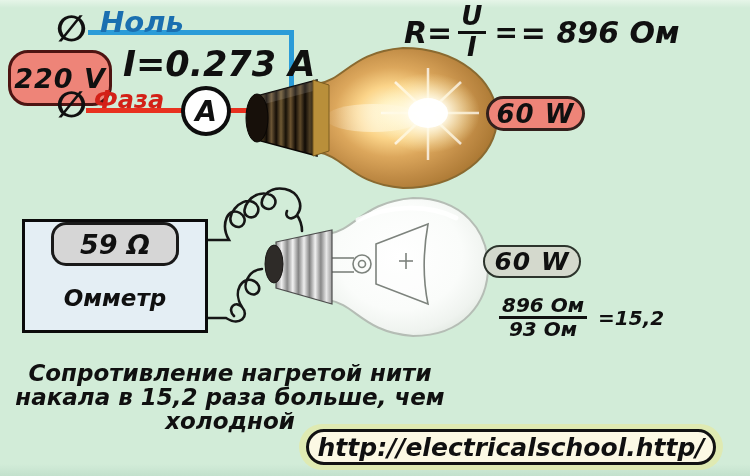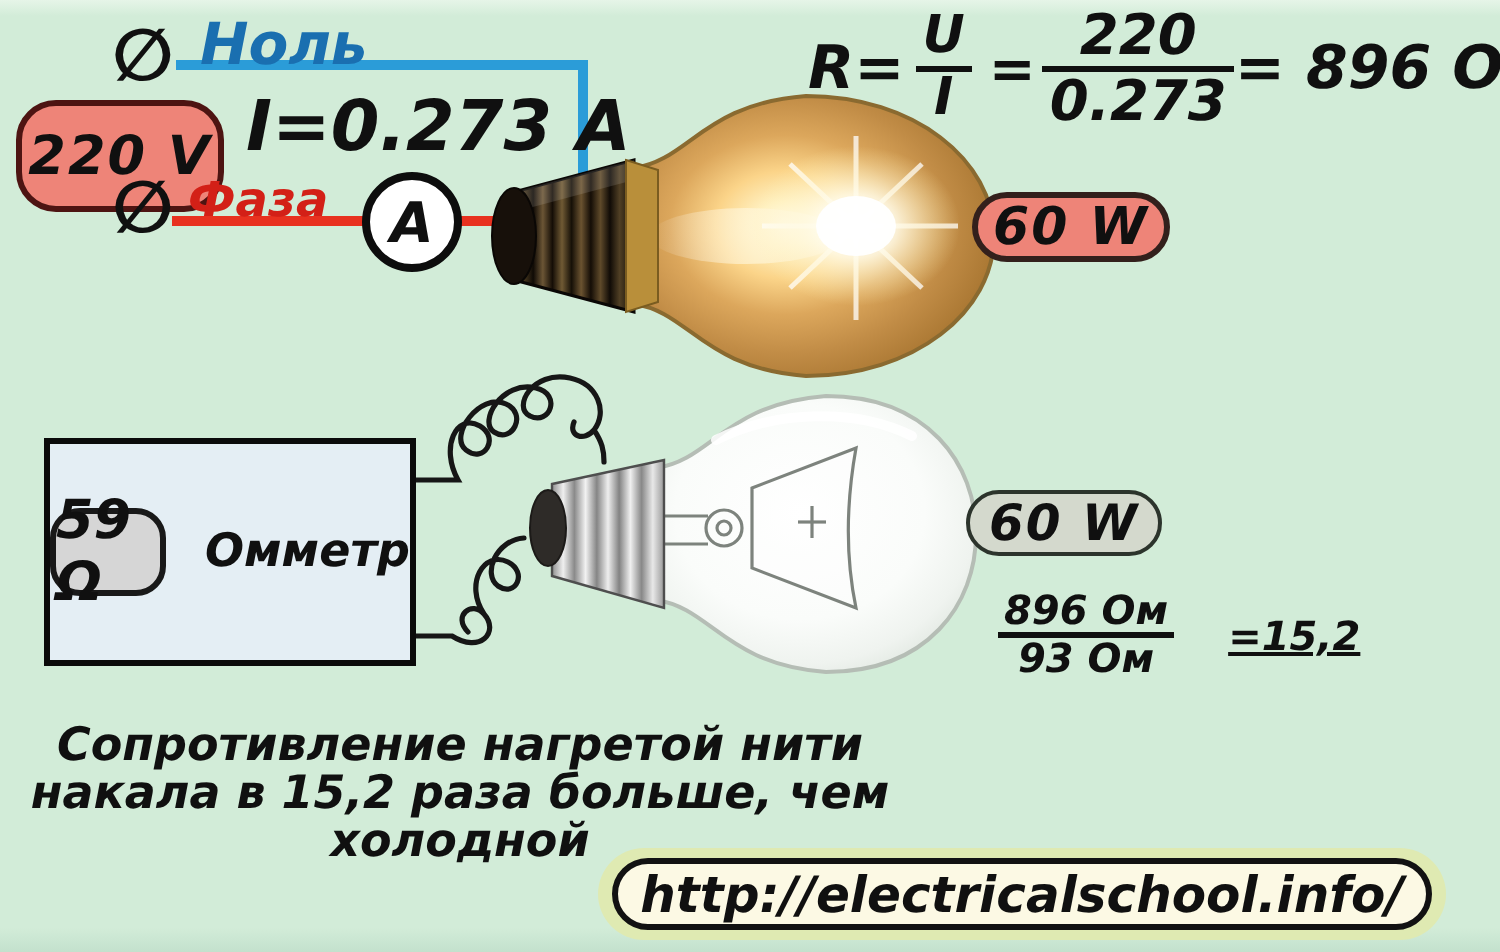--- a/index.html
+++ b/index.html
@@ -22,21 +22,21 @@
   .formula-row { display:flex; align-items:center; }
   #label-noль { color:#1a6fb0; }
   #label-faza { color:#d32017; }
   #ammeter {
     width:50px; height:50px; border:4px solid #0d0d0d; border-radius:50%;
     background:#ffffff; display:flex; align-items:center; justify-content:center;
     font-size:28px;
   }
   #ohmmeter-box {
     width:186px; height:114px; background:#e4eef4; border:3px solid #0b0b0b;
-    display:flex; flex-direction:row; align-items:center; gap:19px;
+    display:flex; flex-direction:column; align-items:center; gap:19px;
   }
   #ohm-display {
     width:128px; height:44px; background:#d6d6d6; border:3px solid #191919;
     border-radius:15px; display:flex; align-items:center; justify-content:center;
     font-size:27px;
   }
   #caption { width:440px; text-align:center; font-size:23px; line-height:1.05; }
   #footer-outer {
     width:424px; background:#dfeab2; border-radius:24px; padding:5px 7px;
   }
@@ -162,49 +162,45 @@
   <div class="abs bi" id="label-faza" style="left:94px; top:86px; font-size:24px;">Фаза</div>
   <div class="abs bi" id="ammeter" style="left:181px; top:86px;">A</div>
 
   <div class="abs bi formula-row" style="left:404px; top:3px; font-size:28px;">
     <span style="font-size:30px;">R=</span>
     <span class="frac" style="font-size:26px;">
       <span class="num" style="padding:0 9px;">U</span>
       <span class="den" style="padding:0 9px;">I</span>
     </span>
     <span style="margin:0 3px;">=</span>
-    <span class="frac">
-      <span class="num" style="padding:0 8px;">220</span>
-      <span class="den" style="padding:0 4px;">0.273</span>
-    </span>
     <span style="font-size:30px; white-space:pre;">= 896 Ом</span>
   </div>
 
   <div class="badge" style="left:486px; top:96px; width:99px; height:35px; background:#ee8478;
               border:3px solid #33201c; border-radius:18px; font-size:26px; letter-spacing:1px;">60 W</div>
 
   <div class="abs" id="ohmmeter-box" style="left:22px; top:219px;">
     <div class="bi" id="ohm-display">59 Ω</div>
     <div class="bi" style="font-size:23px;">Омметр</div>
   </div>
 
   <div class="badge" style="left:483px; top:245px; width:98px; height:33px; background:#d4d9cd;
               border:2px solid #2c342c; border-radius:17px; font-size:25px; letter-spacing:1px;">60 W</div>
 
   <div class="abs bi formula-row" style="left:492px; top:295px; font-size:20px;">
     <span class="frac">
       <span class="num" style="padding:0 10px;">896 Ом</span>
       <span class="den" style="padding:0 10px;">93 Ом</span>
     </span>
-    <span style="margin-left:20px;text-decoration:underline;">=15,2</span>
+    <span style="margin-left:4px;">=15,2</span>
   </div>
 
   <div class="abs bi" id="caption" style="left:10px; top:361px;">
     <div>Сопротивление нагретой нити</div>
     <div>накала в 15,2 раза больше, чем</div>
     <div>холодной</div>
   </div>
 
   <div class="abs" id="footer-outer" style="left:299px; top:424px;">
-    <div class="bi" id="footer-inner">http://electricalschool.info/</div>
+    <div class="bi" id="footer-inner">http://electricalschool.http/</div>
   </div>
 
 </div>
 
 </body></html>

